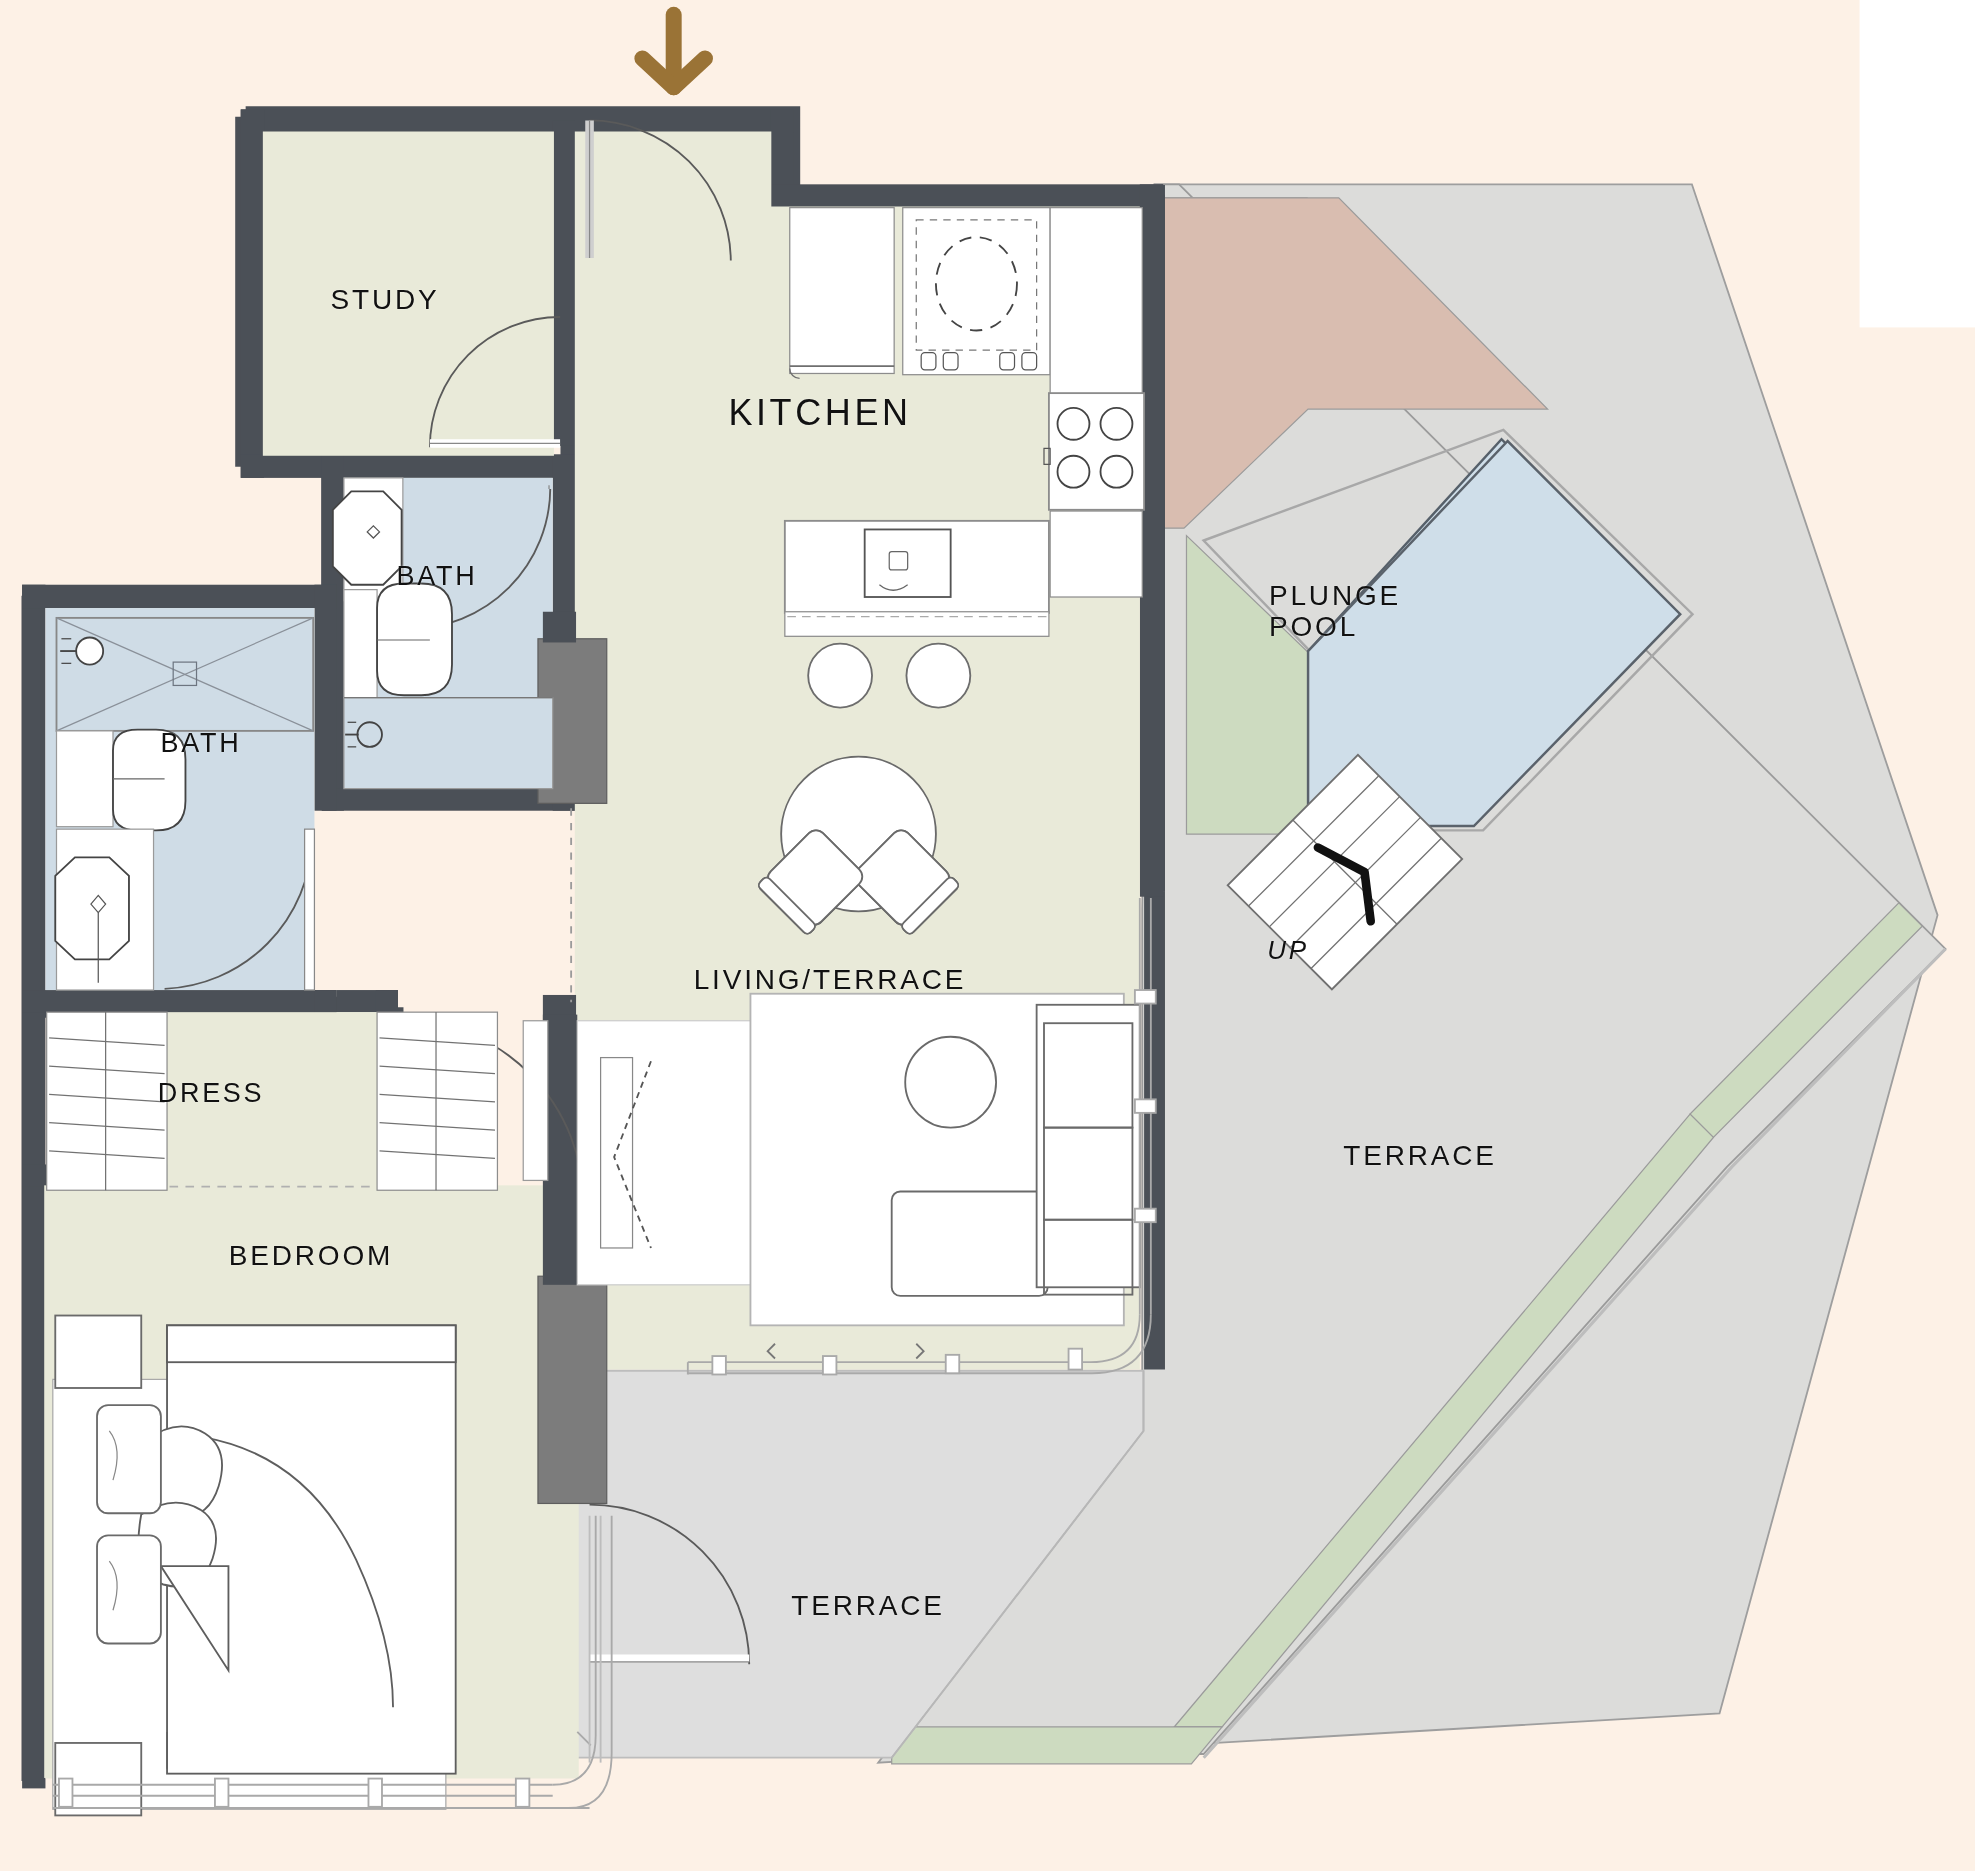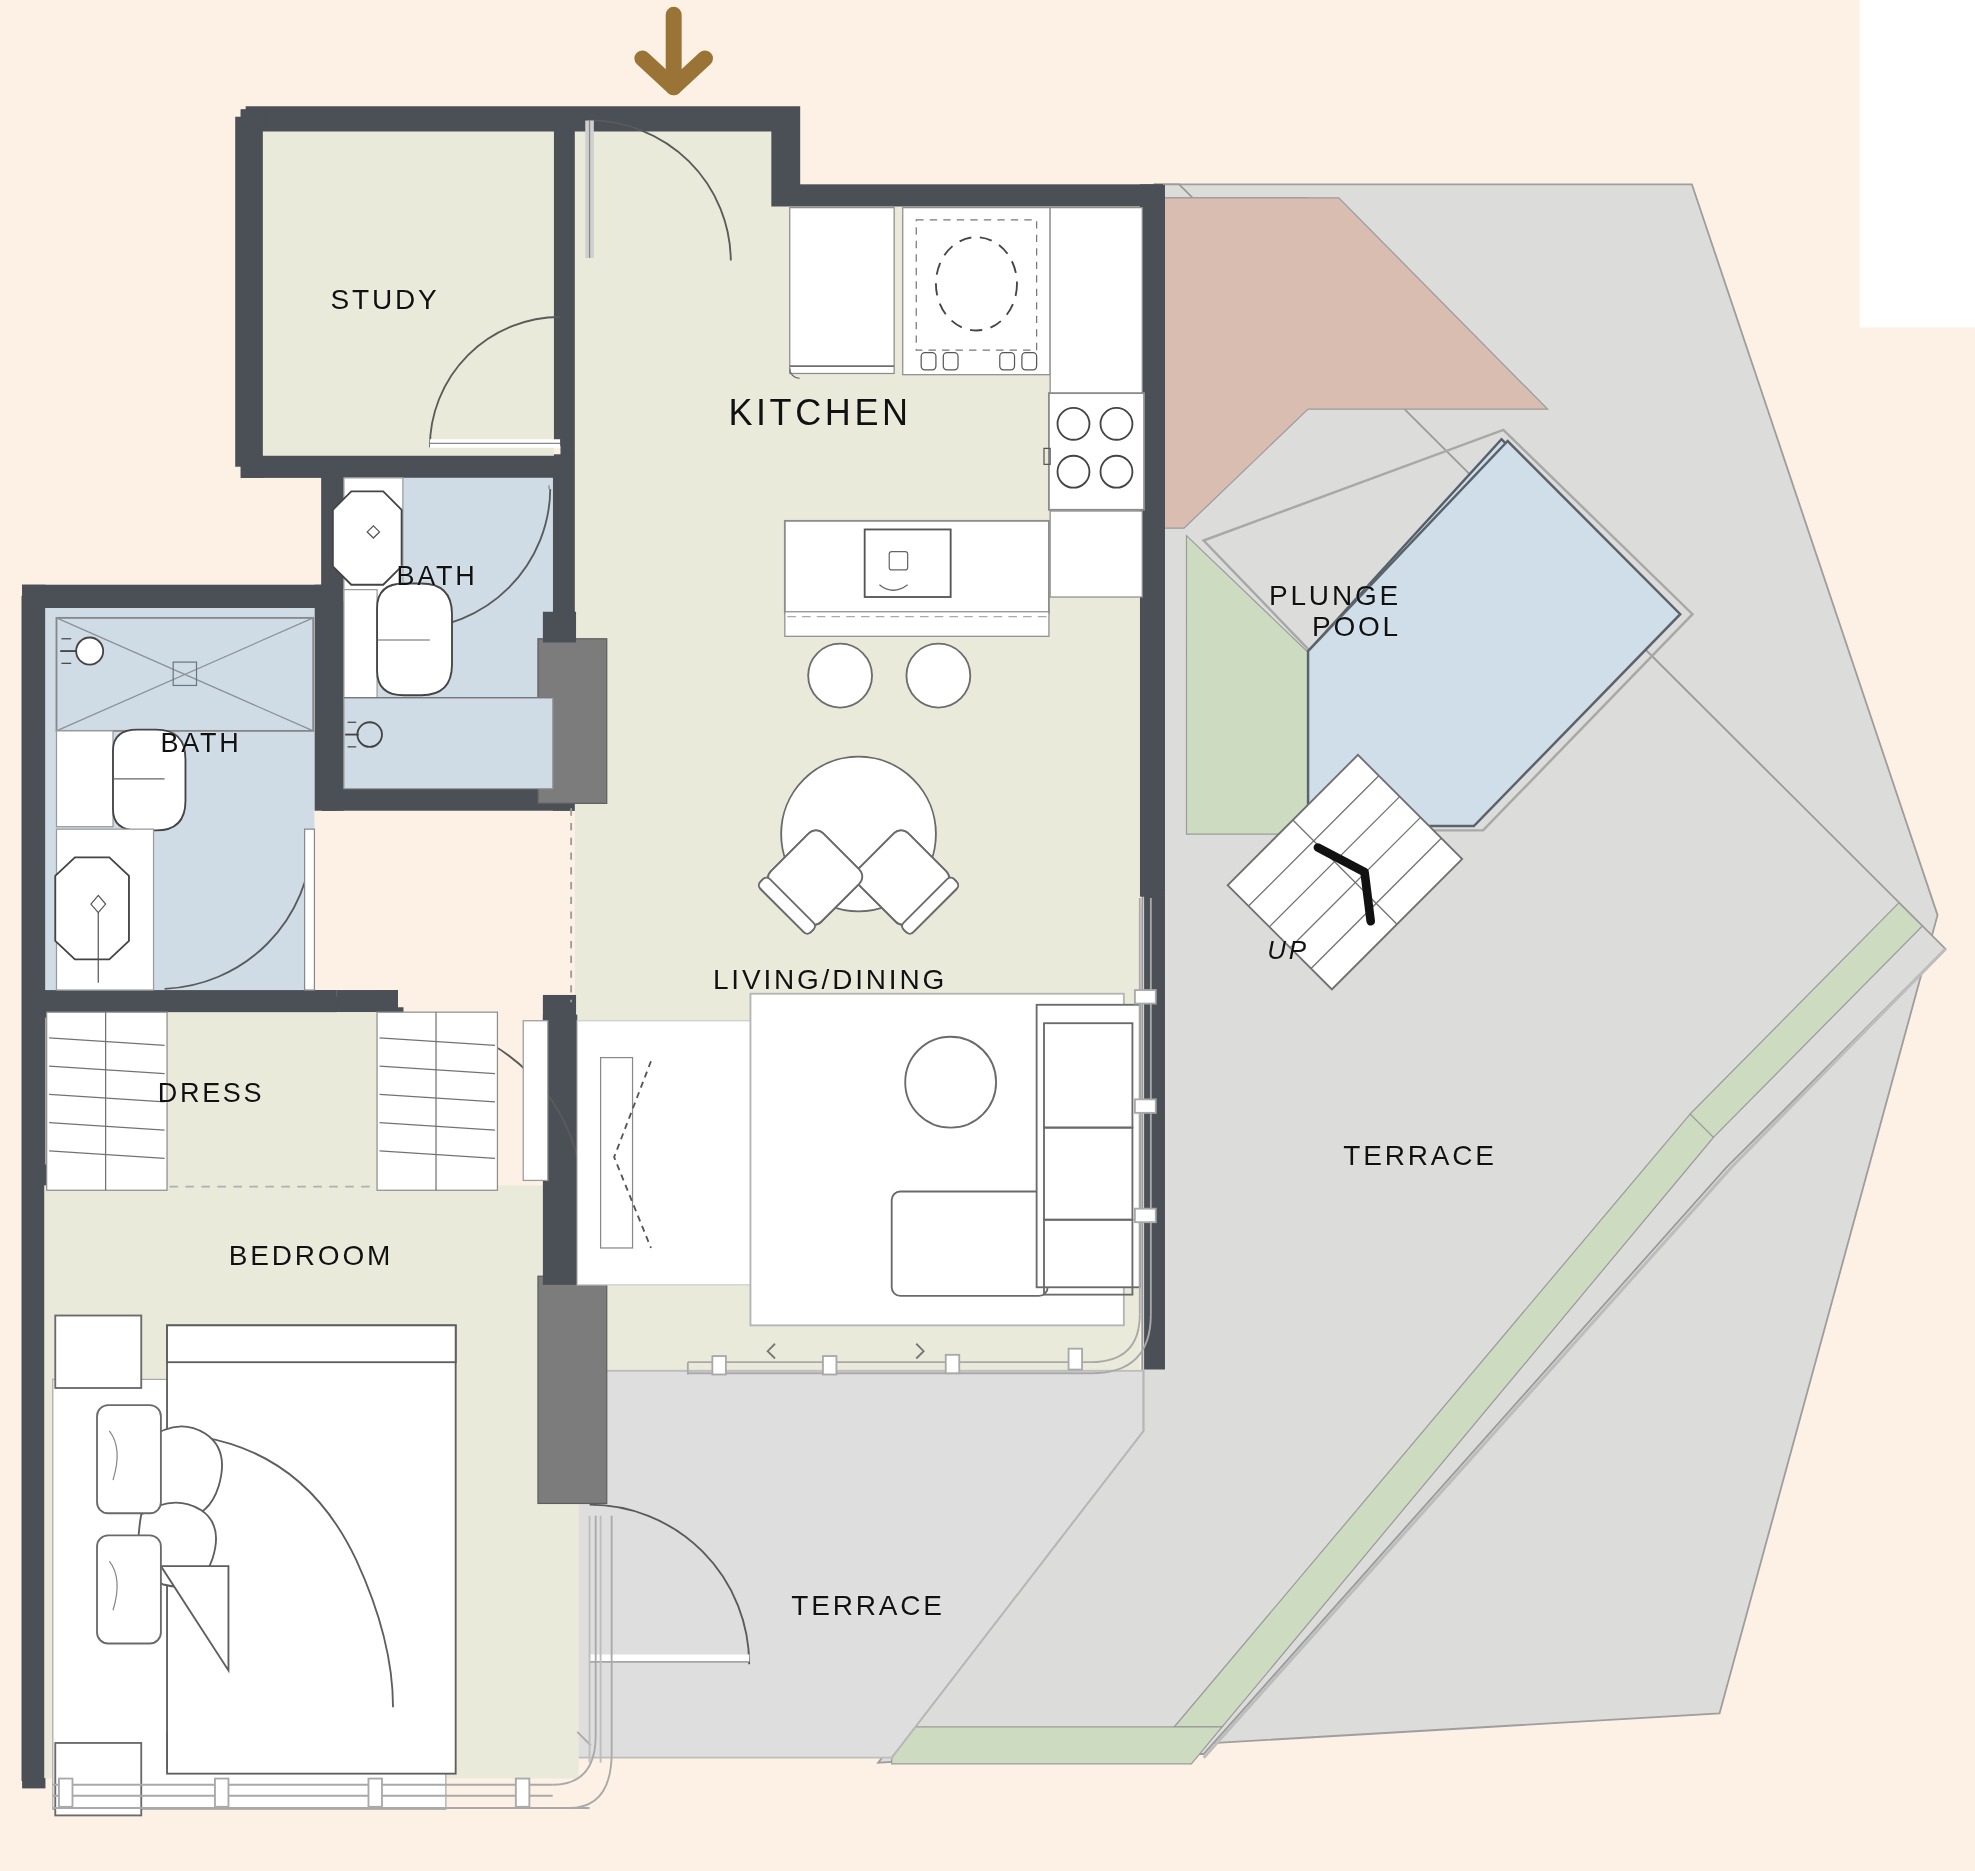--- a/index.html
+++ b/index.html
@@ -11,21 +11,21 @@
     overflow:hidden;
   }
   #plan-svg{position:absolute;left:0;top:0;width:1975px;height:1872px;}
   .room-label{
     position:absolute;
     color:#111;
     font-family:"Liberation Sans", sans-serif;
     font-weight:300;
     letter-spacing:0.10em;
     white-space:pre;
-    text-align:right;
+    text-align:left;
     line-height:1.12;
     transform:translate(-50%,-50%);
     text-shadow:0 0 1.8px rgba(255,255,255,.55);
     pointer-events:none;
   }
 </style>
 </head>
 <body>
 
 <div id="plan-root">
@@ -406,21 +406,21 @@
   <polyline points="1862,2232 1862,2330 1452,2862" fill="none" stroke="#b7b7b7" stroke-width="3"></polyline>
 
 </svg>
 
 <div class="room-label" style="left: 385px; top: 300px; font-size: 28px;">STUDY</div>
 <div class="room-label" style="left: 820px; top: 413px; font-size: 36px;">KITCHEN</div>
 <div class="room-label" style="left: 437px; top: 576px; font-size: 27px;">BATH</div>
 <div class="room-label" style="left: 201px; top: 743px; font-size: 27px;">BATH</div>
 <div class="room-label" style="left: 1335px; top: 611px; font-size: 28px;">PLUNGE
 POOL</div>
-<div class="room-label" style="left: 830px; top: 980px; font-size: 28px;">LIVING/DINING</div>
+<div class="room-label" style="left: 830px; top: 980px; font-size: 28px;">LIVING/TERRACE</div>
 <div class="room-label" style="left: 211px; top: 1093px; font-size: 27px;">DRESS</div>
 <div class="room-label" style="left: 1420px; top: 1116px; font-size: 28px; margin-top: 40px;">TERRACE</div>
 <div class="room-label" style="left: 1288px; top: 951px; font-size: 26px; font-style: italic;">UP</div>
 <div class="room-label" style="left: 311px; top: 1256px; font-size: 28px;">BEDROOM</div>
 <div class="room-label" style="left: 868px; top: 1606px; font-size: 28px;">TERRACE</div>
 
 </div>
 
 
 </body></html>

